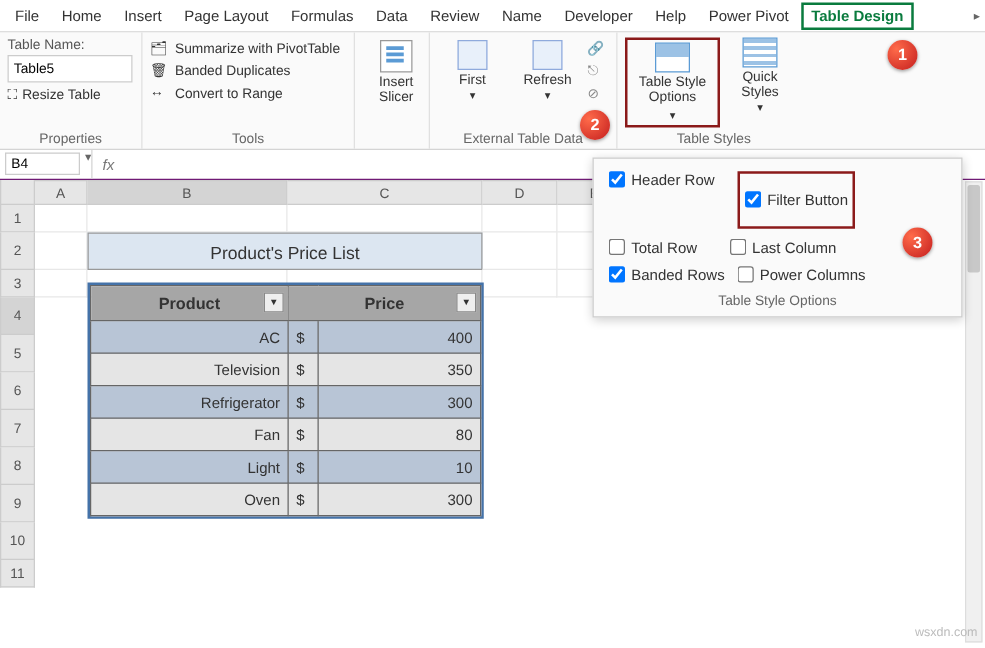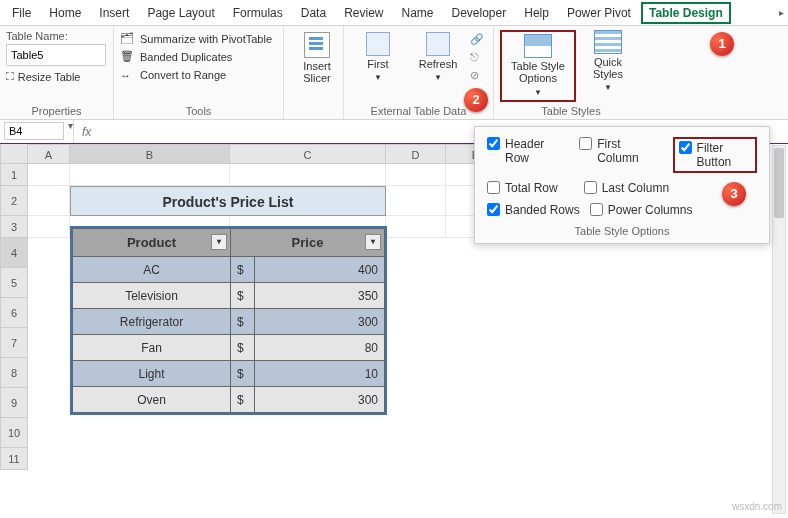--- a/index.html
+++ b/index.html
@@ -38,37 +38,37 @@
 .rh{height:22px;line-height:22px;border-top:none}
 .rh.tall{height:30px;line-height:30px}
 .colhdrs{display:flex}
 .ch{height:20px;line-height:20px;border-left:none}
 .chA{width:42px}.chB{width:160px}.chC{width:156px}.chD{width:60px}.chE{width:60px}
 .ch.sel,.rh.sel{background:#d4d4d4}
 .grid{position:relative}
 .gridrow{display:flex;height:22px}
 .gridrow.tall{height:30px}
 .cell{border-right:1px solid #e8e8e8;border-bottom:1px solid #e8e8e8}
-.title{width:316px;background:#dce6f1;border:1px solid #999;text-align:center;font-weight:700;font-size:14px;line-height:30px;height:30px}
+.title{width:316px;background:#dce6f1;border:1px solid #999;text-align:center;font-weight:400;font-size:14px;line-height:30px;height:30px}
 .tbl{position:absolute;left:42px;top:82px;border:2px solid #4472a8}
 .tbl table{border-collapse:collapse}
 .tbl th{background:#a6a6a6;border:1px solid #666;font-weight:700;font-size:13px;height:28px;position:relative}
 .tbl th.p{width:158px}.tbl th.pr{width:154px}
 .fbtn{position:absolute;right:3px;top:5px;width:16px;height:16px;border:1px solid #888;background:#eee;font-size:8px;line-height:14px;text-align:center}
 .tbl td{border:1px solid #666;height:26px;font-size:12px;padding:0 6px}
 .tbl tr.odd td{background:#b8c5d6}
 .tbl tr.even td{background:#e5e5e5}
-.tbl td.pn{text-align:center}
+.tbl td.pn{text-align:right}
 .tbl td.ds{width:24px;text-align:left}
 .tbl td.pv{text-align:right}
 .popup{position:absolute;right:18px;top:126px;width:296px;background:#fafafa;border:1px solid #ccc;box-shadow:0 2px 8px rgba(0,0,0,.2);padding:10px 12px 6px;z-index:10}
 .poprow{display:flex;gap:18px;margin-bottom:8px;font-size:12px}
 .ck{display:flex;gap:5px}
 .ck input{width:13px;height:13px}
-.fbopt{border:2px solid #8b1a1a;padding:2px 4px;position:relative}
+.fbopt{border:2px solid #8b1a1a;padding:14px 4px;position:relative}
 .ptitle{text-align:center;font-size:11px;color:#666;margin-top:6px}
 .marker{position:absolute;width:24px;height:24px;border-radius:50%;background:radial-gradient(circle at 30% 30%,#ff6b4a,#c41e1e);color:#fff;font-weight:700;text-align:center;line-height:24px;font-size:13px;z-index:20;box-shadow:0 1px 3px rgba(0,0,0,.4)}
 .m1{right:54px;top:32px}.m2{left:464px;top:88px}.m3{right:42px;top:182px}
 .scroll{position:absolute;right:2px;top:145px;width:14px;bottom:4px;background:#f0f0f0;border:1px solid #ddd}
 .scroll .th{position:absolute;left:1px;right:1px;top:2px;height:70px;background:#c8c8c8;border-radius:2px}
 .wm{position:absolute;right:6px;bottom:6px;font-size:10px;color:#bbb;z-index:5}
 .chev{font-size:10px;color:#666}
 </style>
 </head>
 <body>
@@ -245,24 +245,20 @@
     </div>
   </div>
 </div>
 
 <div class="popup">
   <div class="poprow">
     <div class="ck">
         <input type="checkbox" checked="" style="">
         <span>Header Row</span>
       </div>
-    <div class="ck">
-        <input type="checkbox" style="">
-        <span>First Column</span>
-      </div>
     <div class="ck fbopt">
         <input type="checkbox" checked="" style="">
         <span>Filter Button</span>
       </div>
   </div>
   <div class="poprow">
     <div class="ck">
         <input type="checkbox" style="">
         <span>Total Row</span>
       </div>

